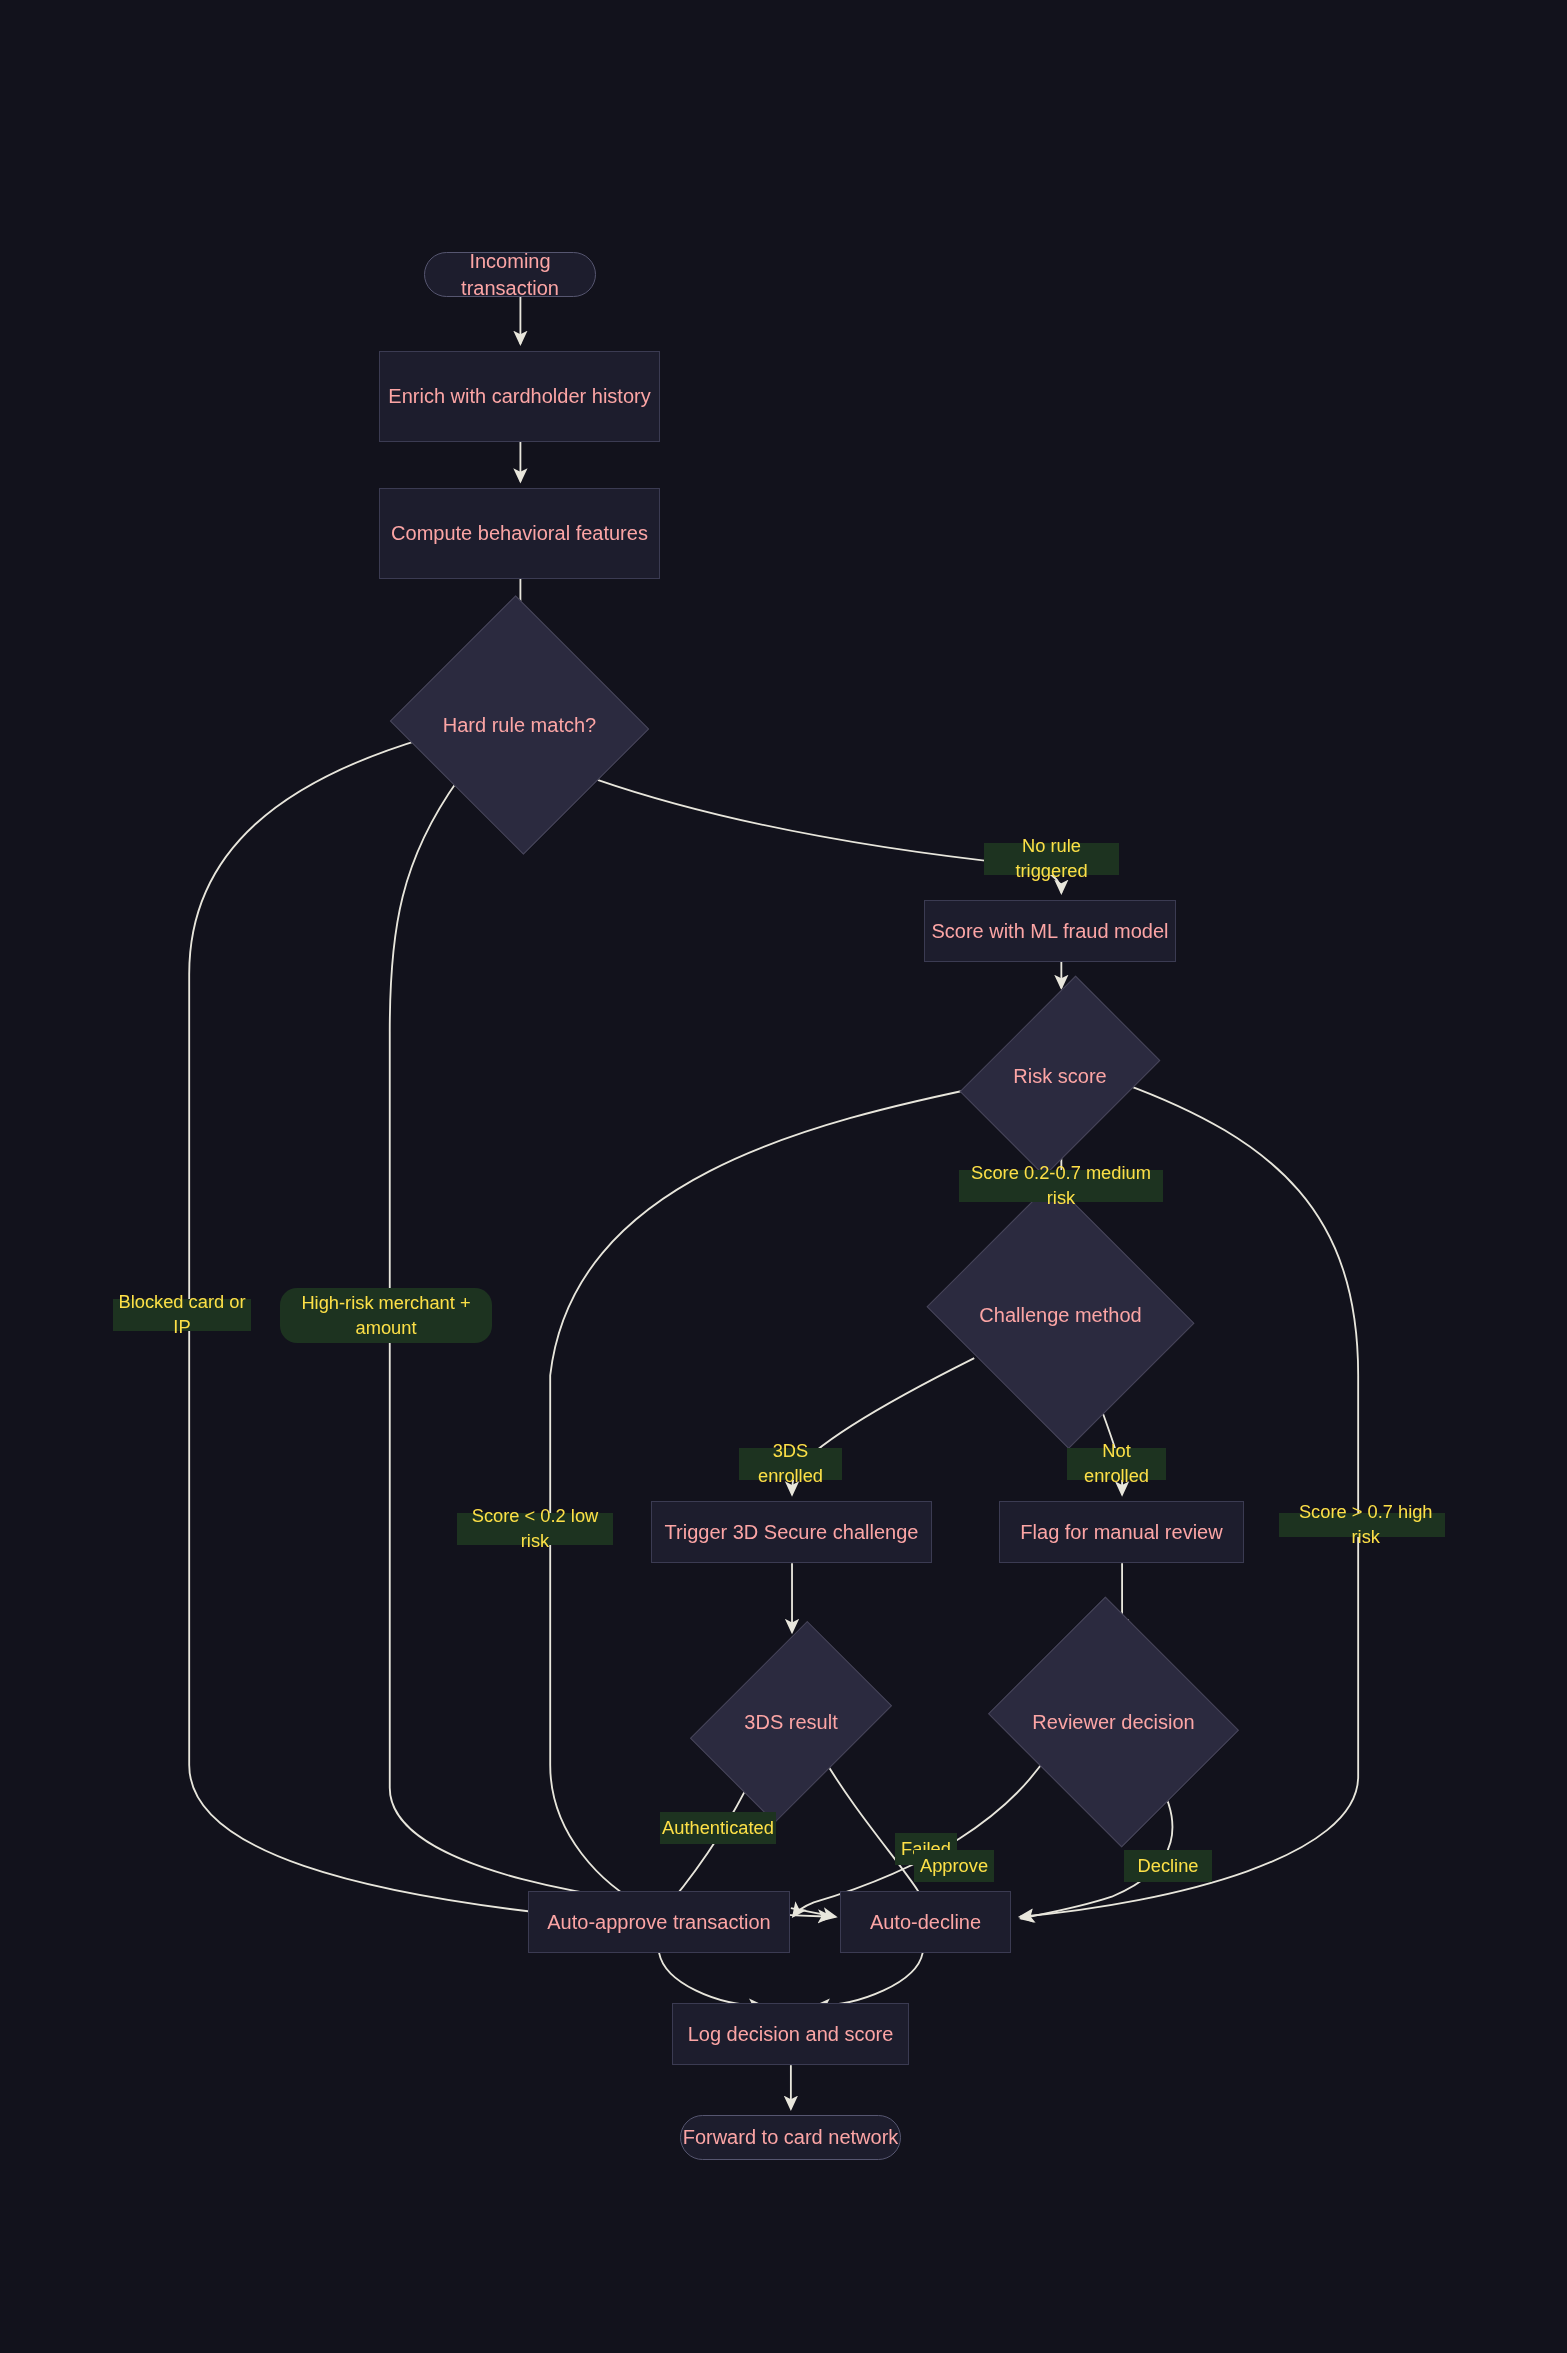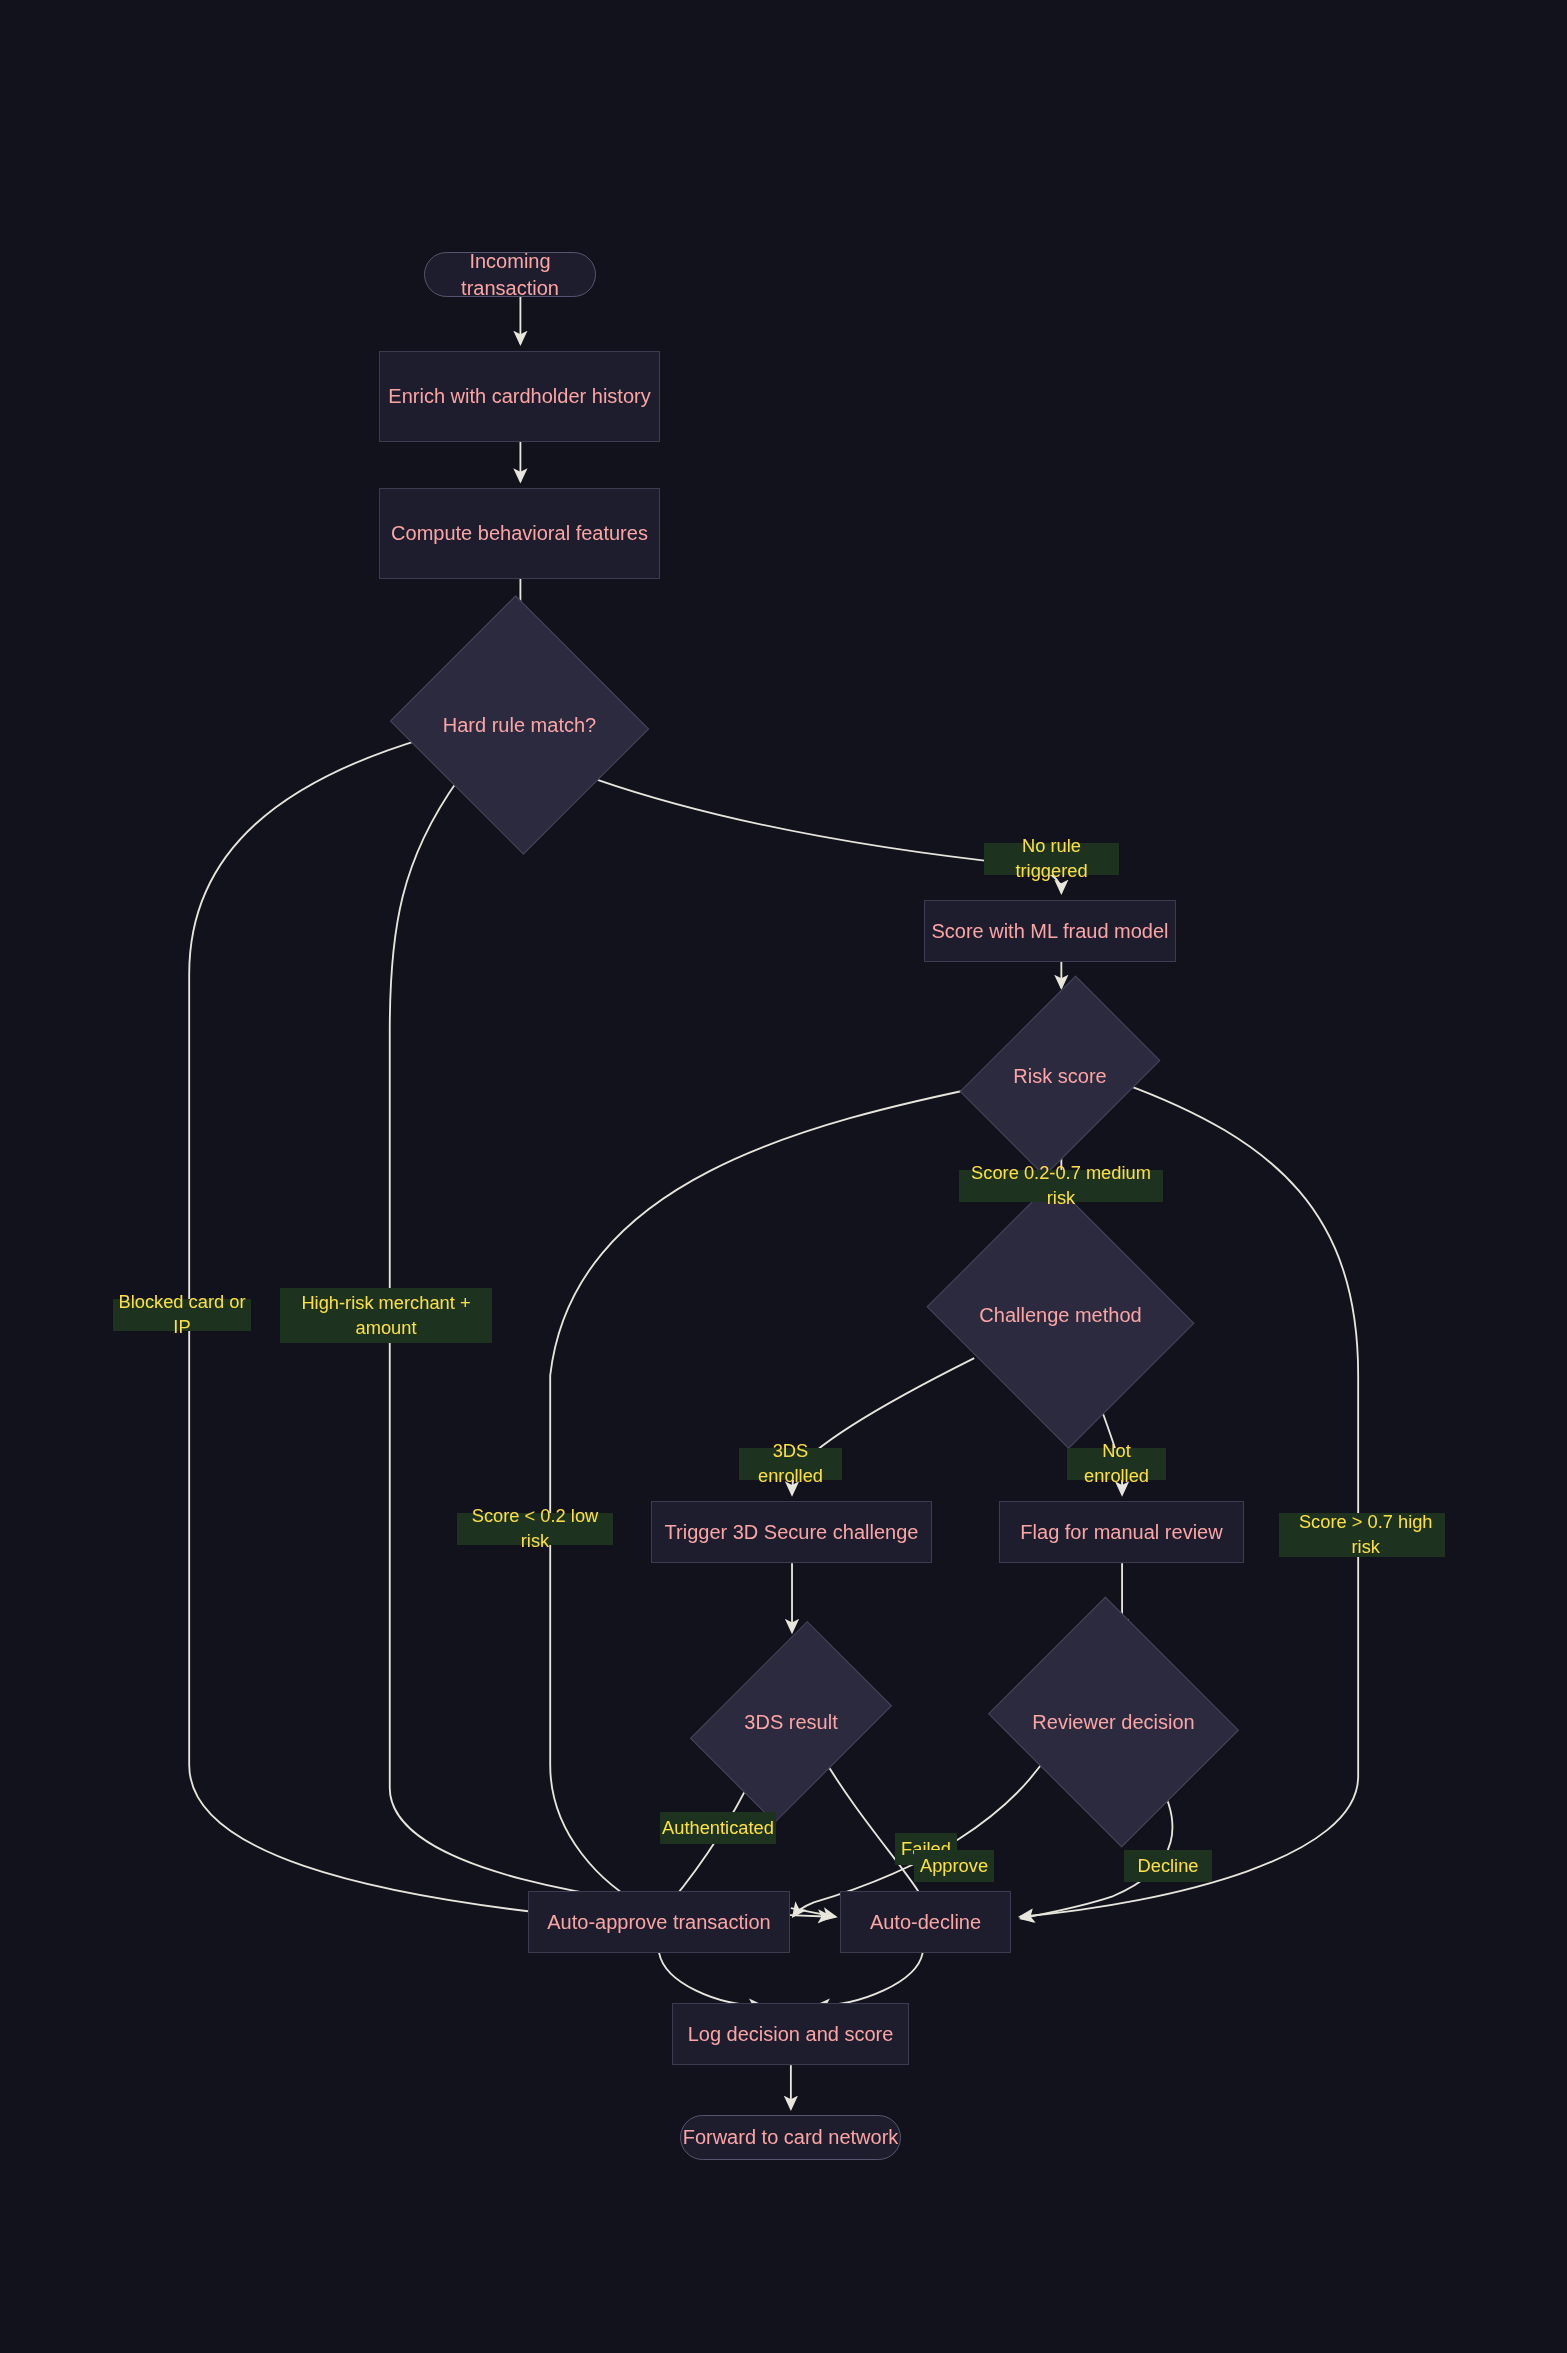--- a/index.html
+++ b/index.html
@@ -160,25 +160,25 @@
       </div>
       <div class="node rect" style="left: 672px; top: 2003px; width: 237px; height: 62px;">
         <span class="label">Log decision and score</span>
       </div>
       <div class="node pill" style="left: 680px; top: 2115px; width: 221px; height: 45px;">
         <span class="label">Forward to card network</span>
       </div>
     </div>
   <div id="edge-label-layer">
       <div class="elabel" style="left: 113px; top: 1299px; width: 138px; height: 32px;">Blocked card or IP</div>
-      <div class="elabel" style="left: 280px; top: 1288px; width: 212px; height: 55px;">High-risk merchant + amount</div>
+      <div class="elabel" style="left: 280px; top: 1288px; width: 212px; height: 55px; border-radius: 17px;">High-risk merchant + amount</div>
       <div class="elabel" style="left: 984px; top: 843px; width: 135px; height: 32px;">No rule triggered</div>
       <div class="elabel" style="left: 959px; top: 1170px; width: 204px; height: 32px;">Score 0.2-0.7 medium risk</div>
       <div class="elabel" style="left: 457px; top: 1513px; width: 156px; height: 32px;">Score &lt; 0.2 low risk</div>
-      <div class="elabel" style="left: 1279px; top: 1513px; width: 166px; height: 44px; padding-left: 12px;">Score &gt; 0.7 high risk</div>
+      <div class="elabel" style="left: 1279px; top: 1513px; width: 166px; height: 24px; padding-left: 12px;">Score &gt; 0.7 high risk</div>
       <div class="elabel" style="left: 739px; top: 1448px; width: 103px; height: 32px;">3DS enrolled</div>
       <div class="elabel" style="left: 1067px; top: 1448px; width: 99px; height: 32px;">Not enrolled</div>
       <div class="elabel" style="left: 660px; top: 1812px; width: 116px; height: 32px;">Authenticated</div>
       <div class="elabel" style="left: 895px; top: 1833px; width: 62px; height: 32px;">Failed</div>
       <div class="elabel" style="left: 914px; top: 1850px; width: 80px; height: 32px;">Approve</div>
       <div class="elabel" style="left: 1124px; top: 1850px; width: 88px; height: 32px;">Decline</div>
     </div>
 
 </div>
 

